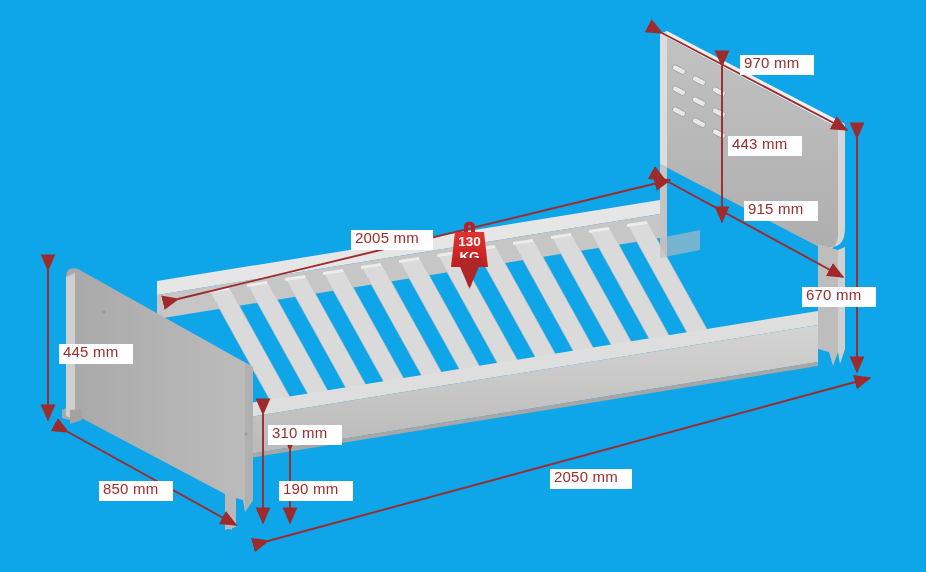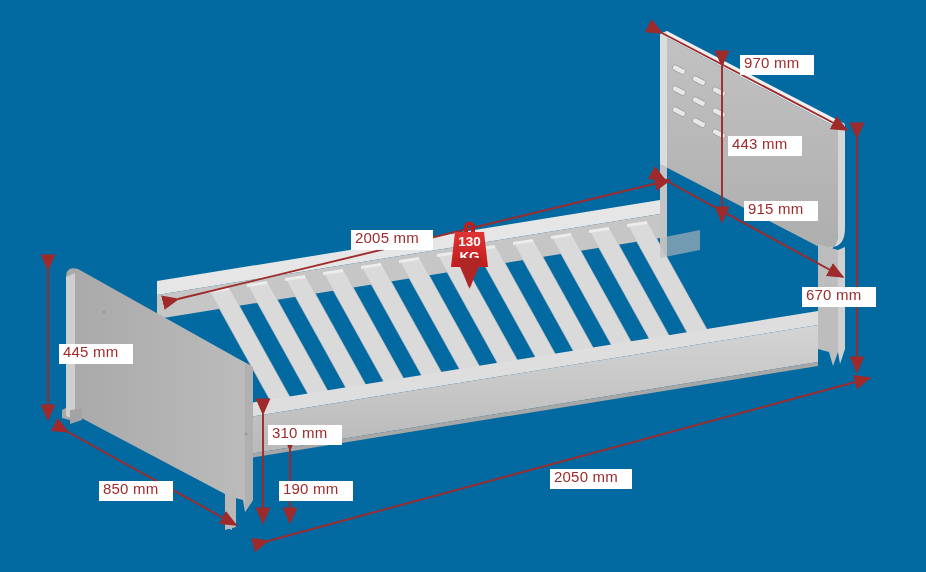--- a/index.html
+++ b/index.html
@@ -3,21 +3,21 @@
 <meta charset="utf-8">
 <style>
   html,body{margin:0;padding:0;background:#ffffff;}
   body{
     font-family:"Liberation Sans","DejaVu Sans",sans-serif;
   }
   #stage{
     position:relative;
     width:926px;
     height:572px;
-    background:#0369a1;
+    background:#0ea5e9;
     overflow:hidden;
   }
   #stage svg{display:block;}
   .dimlabel{
     font-family:"Liberation Sans","DejaVu Sans",sans-serif;
     font-size:15px;
     fill:#9e2a2b;
     font-weight:400;
     letter-spacing:0.2px;
   }

